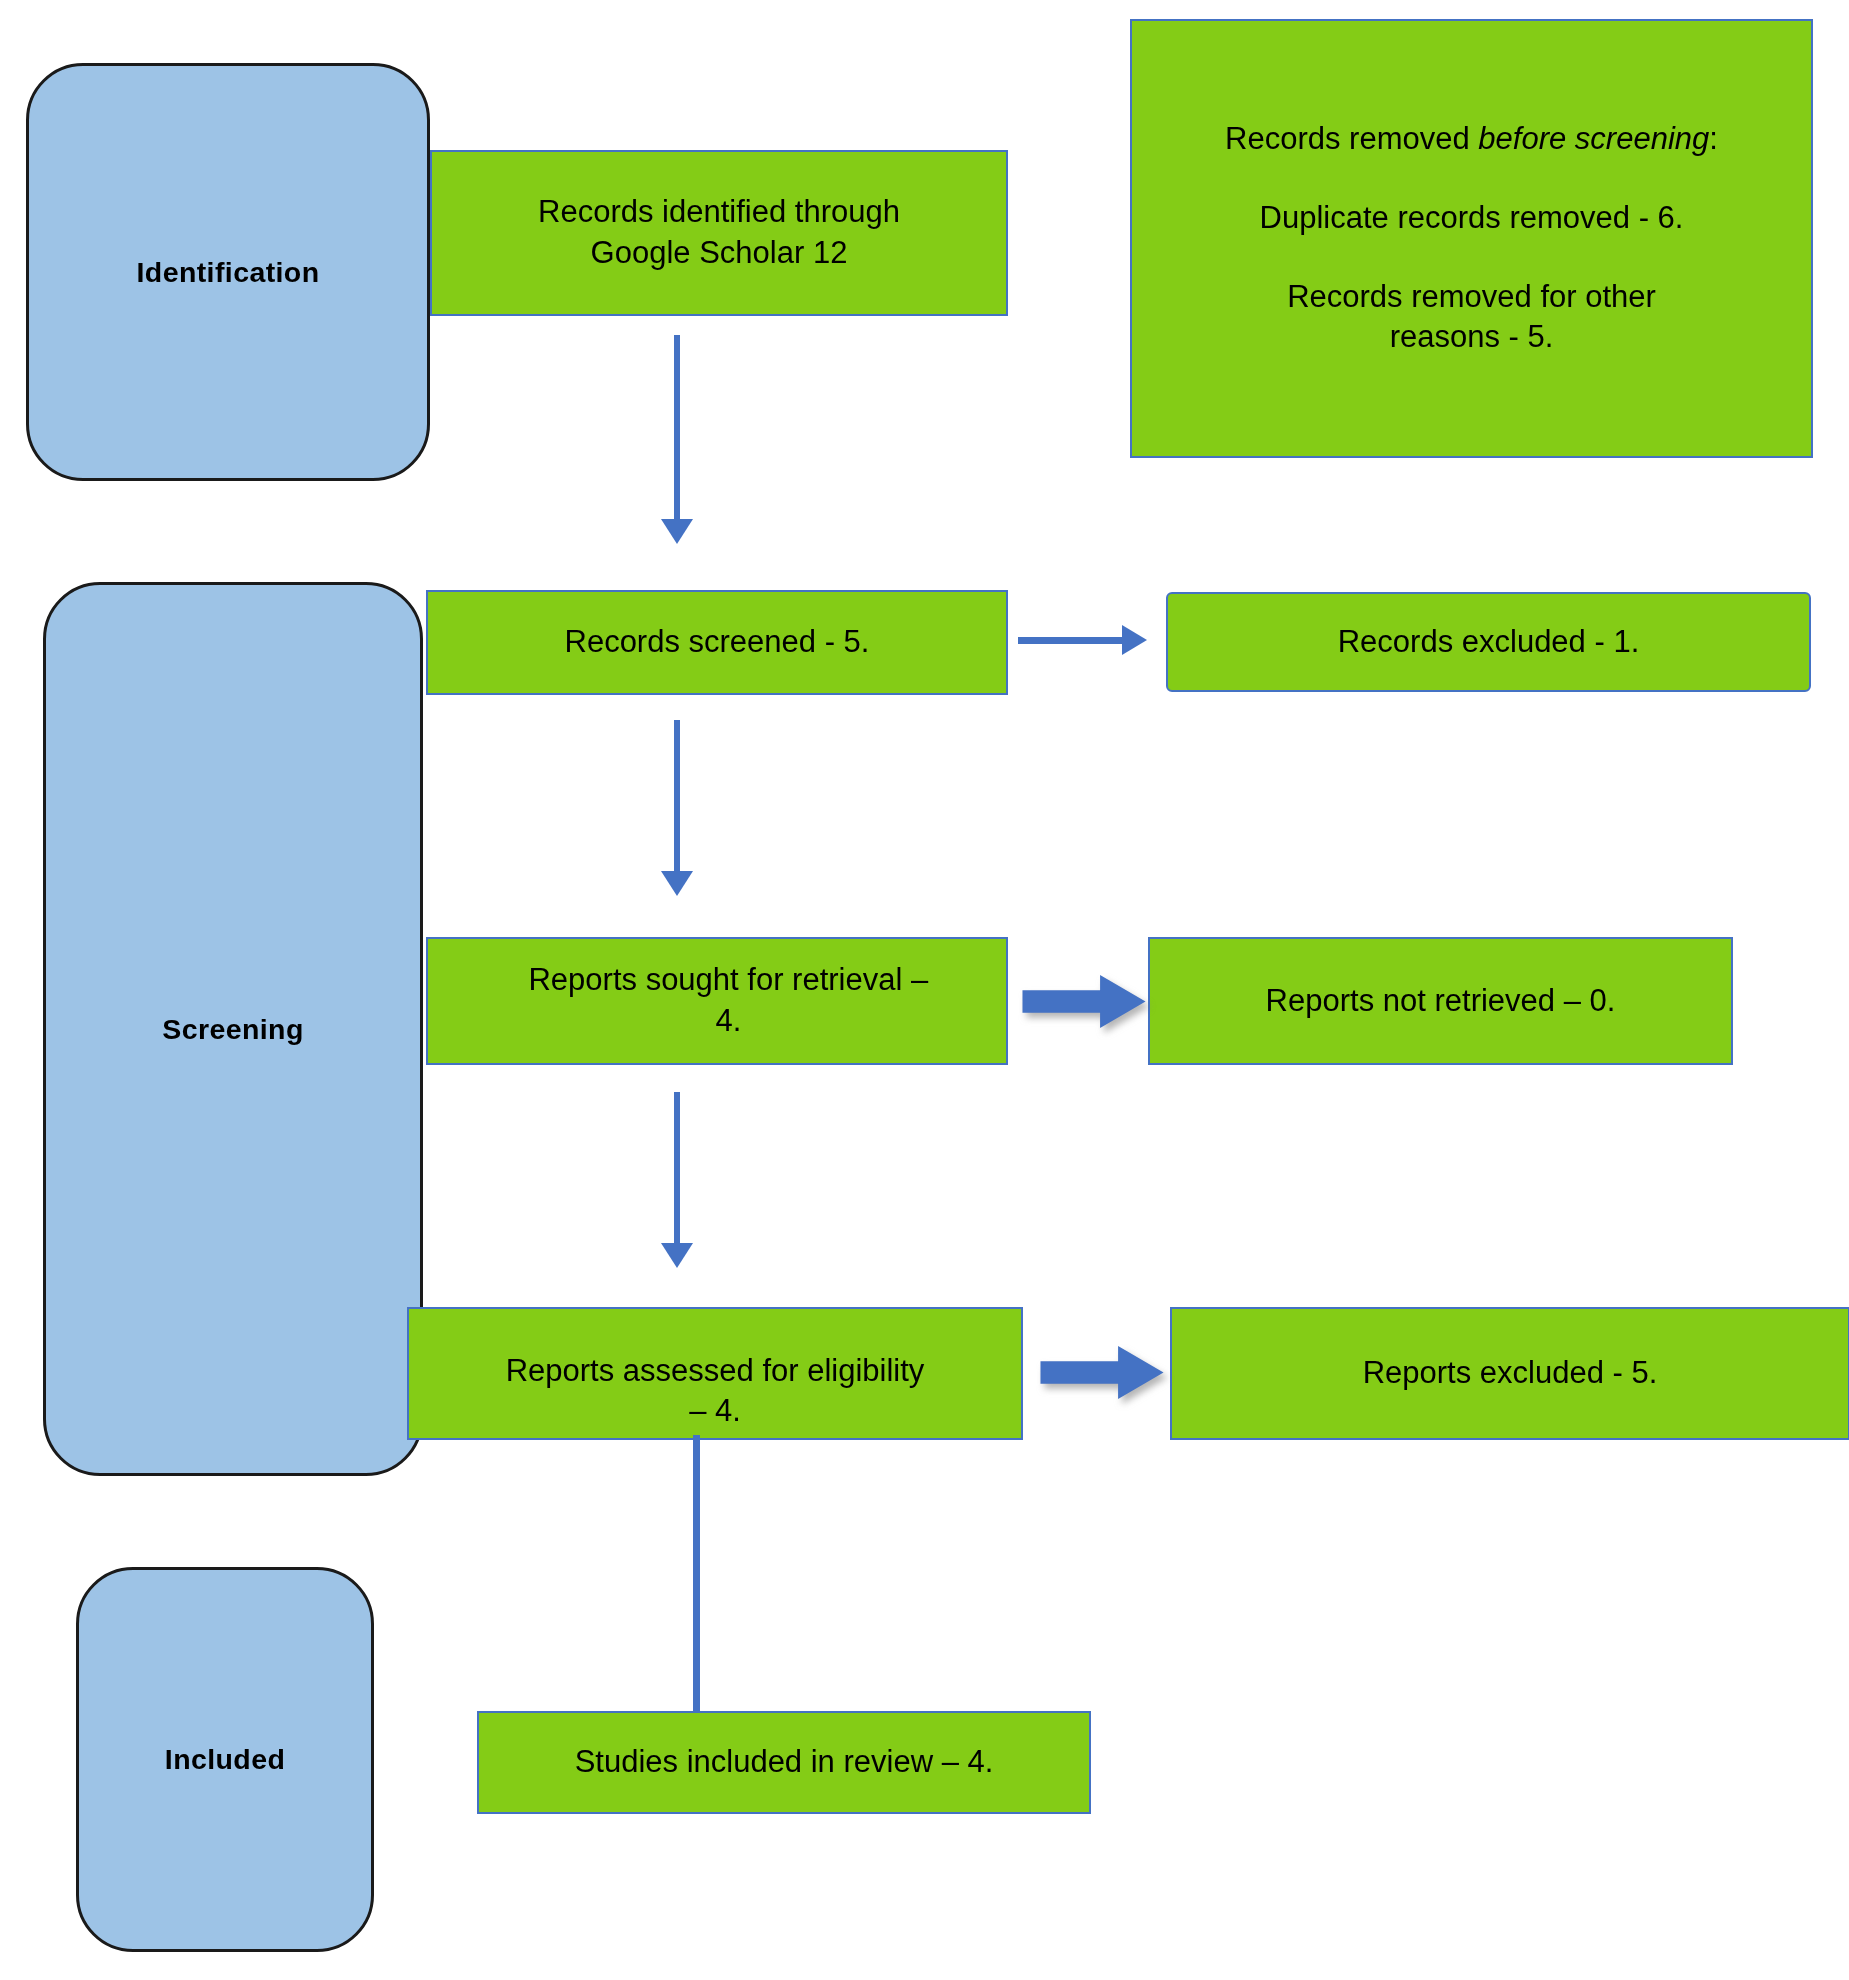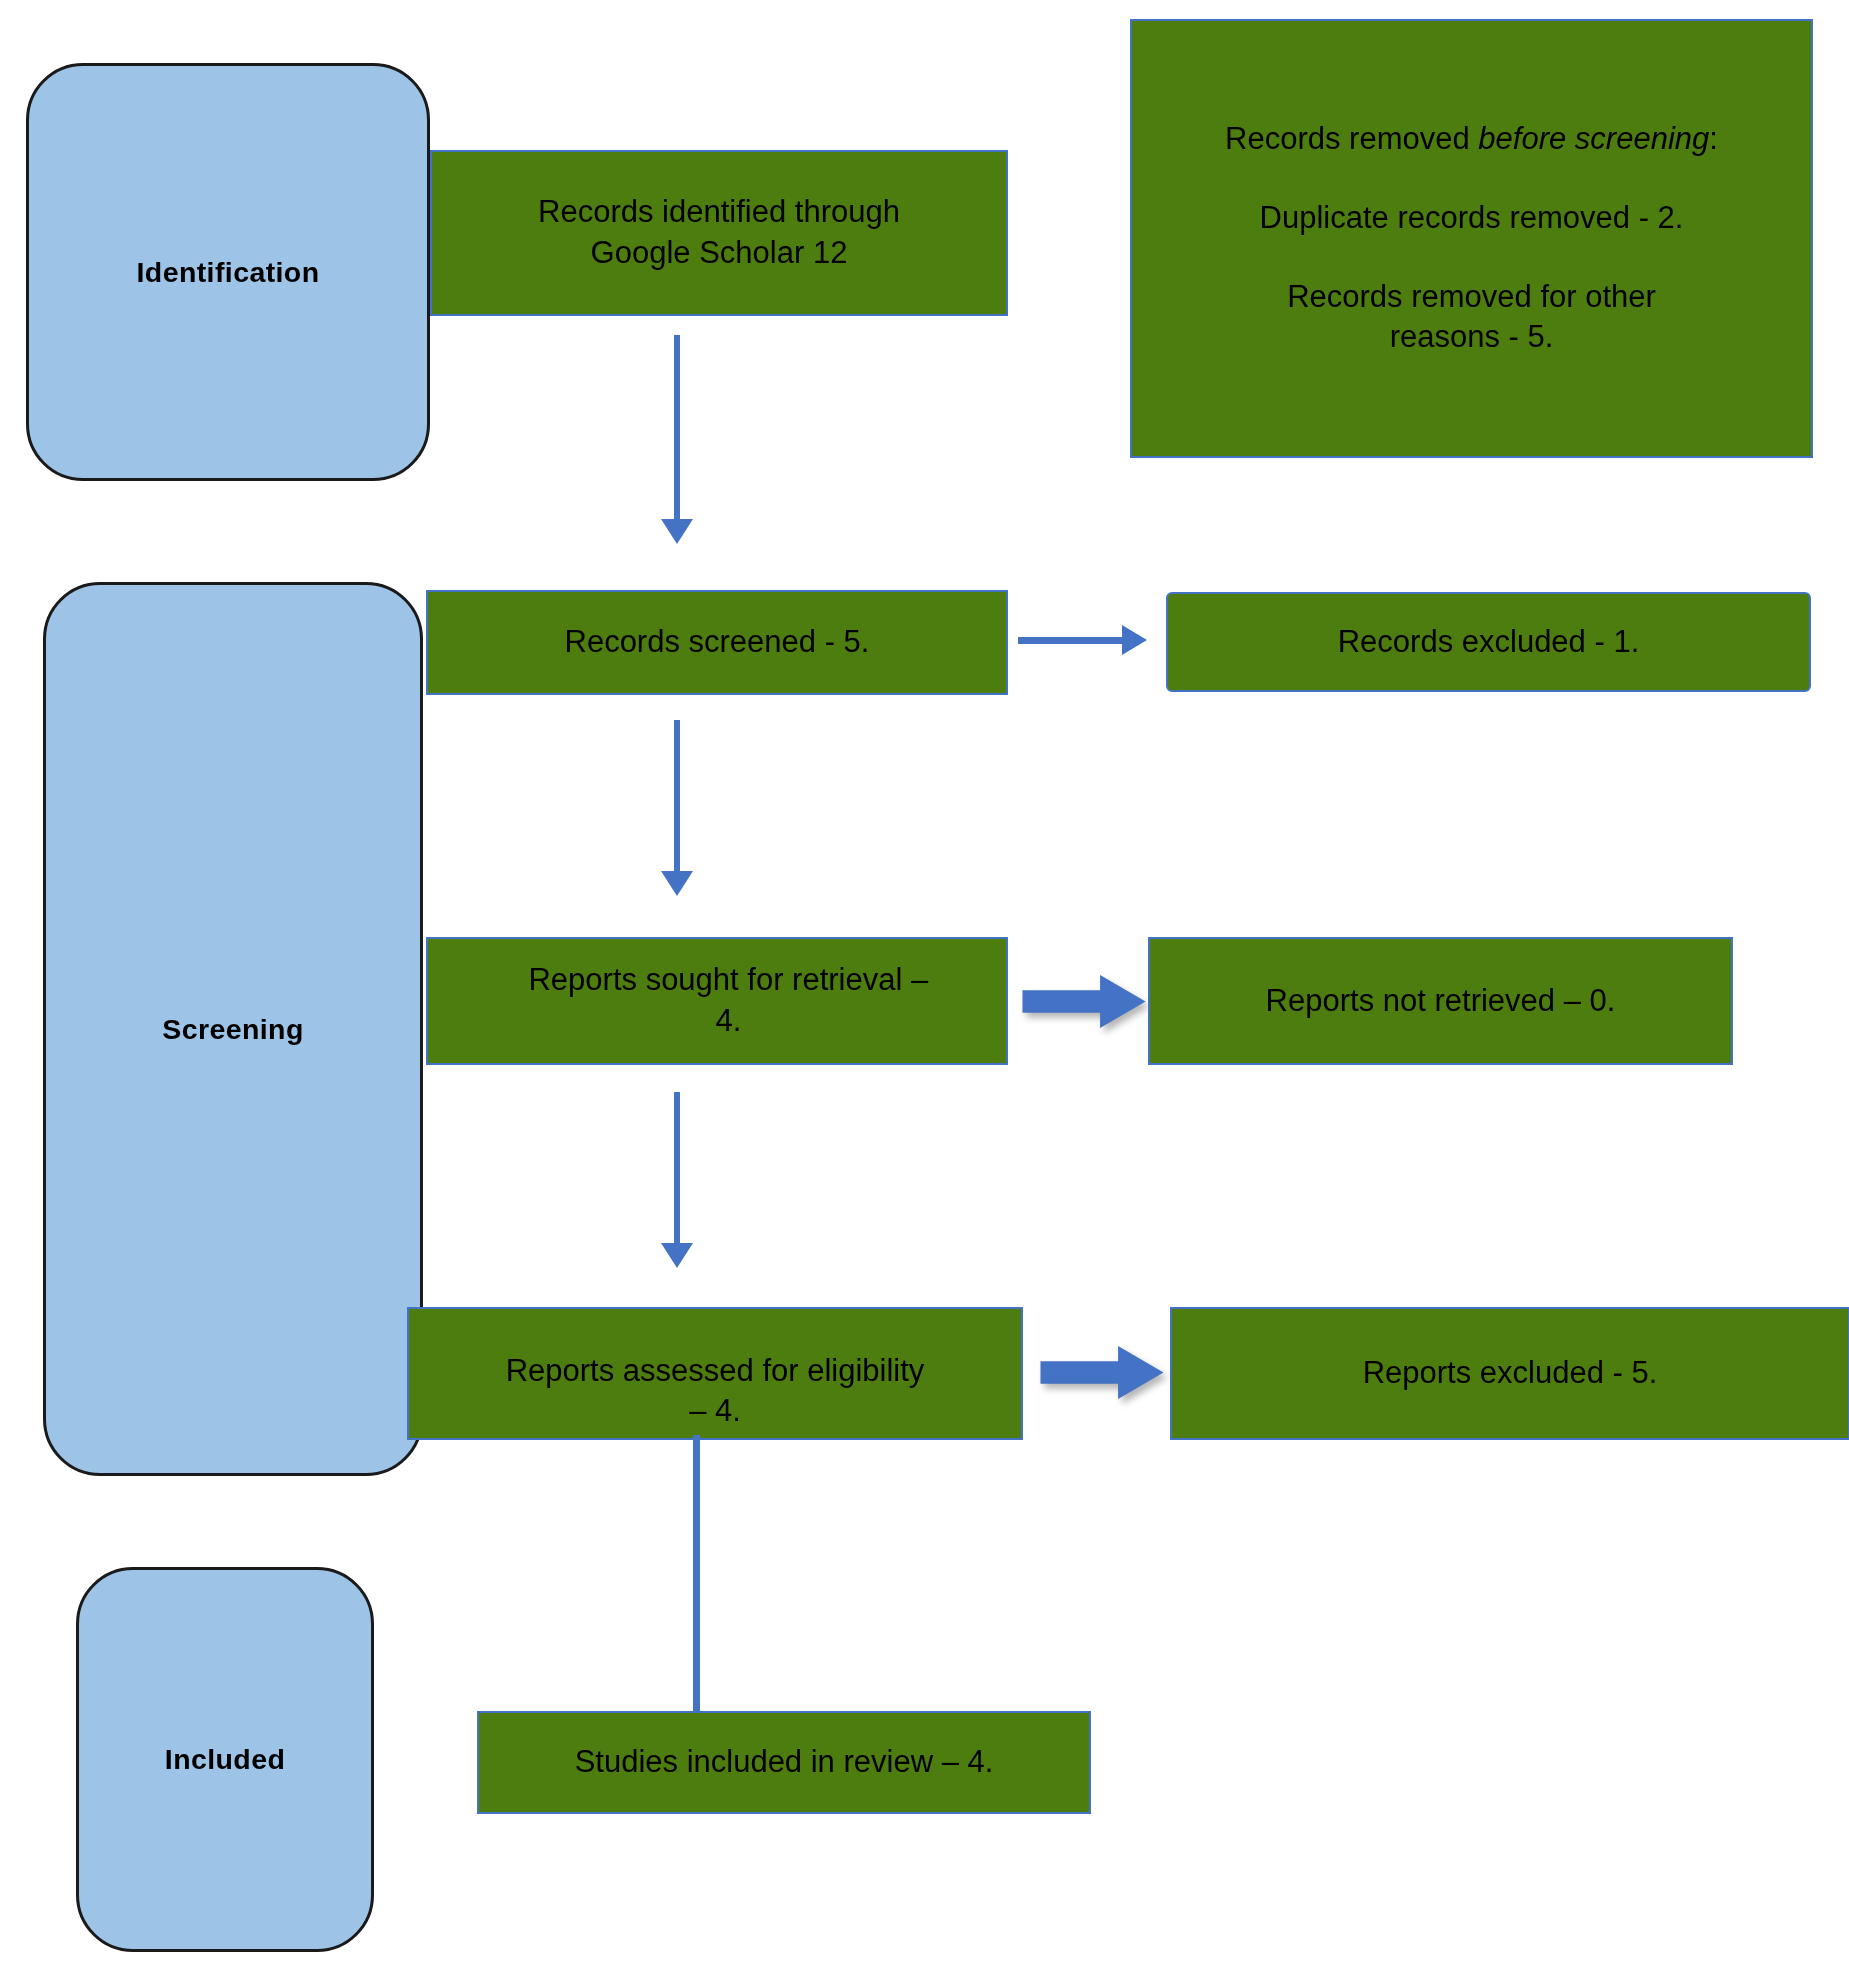--- a/index.html
+++ b/index.html
@@ -35,21 +35,21 @@
     font-weight: bold;
     color: #000000;
     letter-spacing: 0.4px;
     text-align: center;
     line-height: 1.2;
   }
 
   
   .box {
     position: absolute;
-    background: #4d7c0f;
+    background: #84cc16;
     border: 2.9px solid #4472C4;
     box-sizing: border-box;
     display: flex;
     align-items: center;
     justify-content: center;
     padding: 5.7px 13.3px;
   }
   .box-text {
     font-size: 31px;
     color: #000000;
@@ -124,21 +124,21 @@
         <span>Google Scholar 12</span>
       </div>
     </div>
   </div>
 
   <div class="box" style="left:1130px; top:19px; width:683px; height:439px;">
     <div class="box-text">
       <div class="para">
         <span>Records removed </span><span class="it">before screening</span><span>:</span>
       </div>
-      <div class="para">Duplicate records removed - 2.</div>
+      <div class="para">Duplicate records removed - 6.</div>
       <div class="para">
         <span>Records removed for other</span><br>
         <span>reasons - 5.</span>
       </div>
     </div>
   </div>
 
   <div class="connector">
     <div class="v-line" style="left:674px; top:335px; width:5.7px; height:190px;"></div>
     <div class="v-head" style="left:661px; top:519px;"></div>

